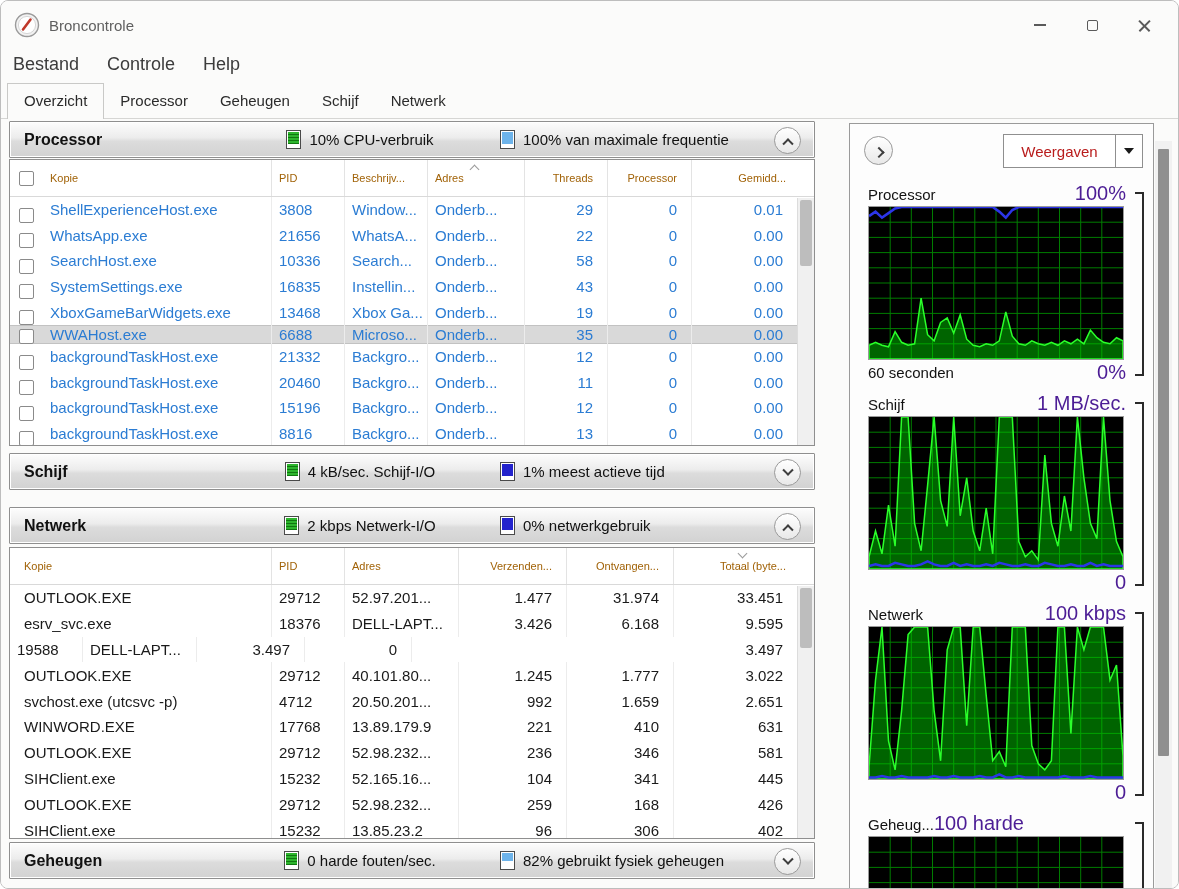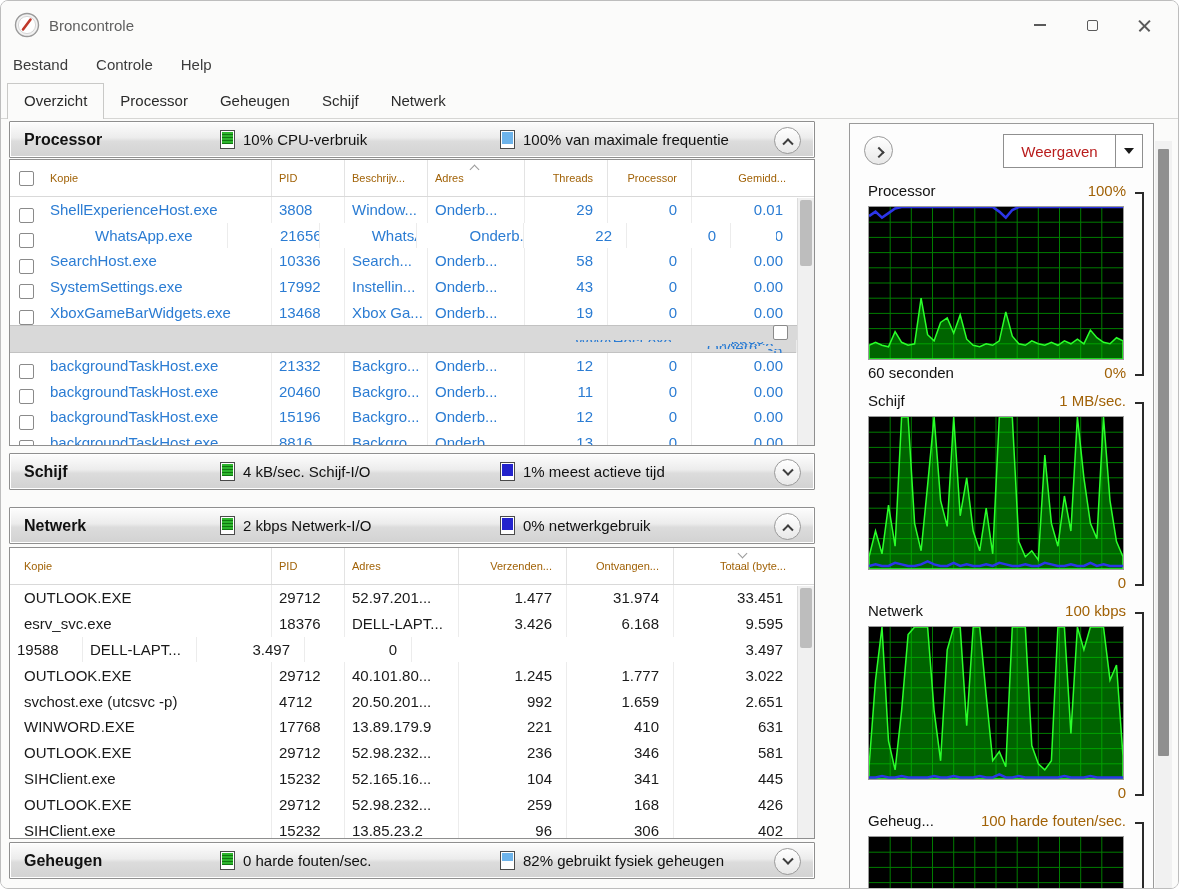--- a/index.html
+++ b/index.html
@@ -14,39 +14,39 @@
   #title-text { margin-left:9px; font-size:15px; color:#5f5f5f; }
   #win-controls { position:absolute; right:8px; top:0; height:48px; display:flex; align-items:center; }
   .wbtn { width:52px; height:40px; display:flex; align-items:center; justify-content:center; }
   .min-glyph { width:12px; height:1.5px; background:#5a5a5a; }
   .max-glyph { width:11px; height:11px; border:1.5px solid #5a5a5a; border-radius:2px; }
   .close-glyph { position:relative; width:13px; height:13px; }
   .close-glyph::before,.close-glyph::after { content:""; position:absolute; left:-1px; top:6px; width:15px; height:1.5px; background:#5a5a5a; }
   .close-glyph::before { transform:rotate(45deg); } .close-glyph::after { transform:rotate(-45deg); }
   
   #menubar { position:absolute; top:48px; left:0; right:0; height:30px; display:flex; align-items:center; padding-left:12px; gap:28px; }
-  .menu-item { font-size:15px; color:#3c3c3c; }
+  .menu-item { font-size:18px; color:#3c3c3c; }
   
   #tabstrip { position:absolute; top:78px; left:0; right:0; height:40px; display:flex; align-items:flex-end; padding-left:6px; border-bottom:1px solid #d6d6d4; }
   .tab { font-size:15px; color:#2b2b2b; padding:8px 16px 9px; position:relative; }
   .tab.active { background:#fbfbfa; border:1px solid #c9c9c7; border-bottom:none; margin-bottom:-1px; padding-bottom:10px; z-index:2; }
   
   #content { position:absolute; top:118px; left:0; right:0; bottom:0; background:#fbfbfa; }
   
   .secbar { position:absolute; left:8px; width:806px; height:37px; border:1px solid #8f8f8f; border-radius:1px;
     background:linear-gradient(#fdfdfd,#ececec 45%,#dcdcdc 55%,#d2d2d2); box-shadow:0 0 0 1px #fff inset; display:flex; align-items:center; }
   .sec-title { font-size:16px; font-weight:bold; color:#111; margin-left:14px; width:196px; }
   .led { width:15px; height:19px; border:1px solid #4a4a4a; flex:none; margin-right:8px; position:relative; background:#fff; }
   .led .fill { position:absolute; left:1px; right:1px; top:1px; bottom:4px; }
   .led.green .fill { background:repeating-linear-gradient(#2db52d 0 2px,#107710 2px 3px); }
   .led.blue-light .fill { background:#6db3ea; }
   .led.blue-dark .fill { background:#2323cc; }
   .led.blue-mem .fill { background:linear-gradient(#6db3ea 0 70%, #fff 70%); }
   .sec-stat { font-size:15px; color:#111; }
-  .statgrp { display:flex; align-items:center; }
+  .statgrp { display:flex; align-items:center;justify-content:center; }
   .grp1 { width:280px; } 
   .chev-btn { position:absolute; right:13px; top:5px; width:27px; height:27px; border-radius:50%; background:linear-gradient(#ffffff,#e8e8e8); border:1px solid #9a9a9a; display:flex; align-items:center; justify-content:center; }
   .chev { width:8px; height:8px; border:solid #3e3e3e; border-width:0 2px 2px 0; }
   .chev.up { transform:rotate(-135deg) translate(-2px,-2px); }
   .chev.down { transform:rotate(45deg) translate(-2px,-2px); }
   .chev.right { transform:rotate(-45deg) translate(-1px,1px); }
   
   .tbl { position:absolute; left:8px; width:806px; background:#fff; border:1px solid #8f8f8f; overflow:hidden; }
   .thead { display:flex; align-items:center; height:37px; border-bottom:1px solid #d9d9d9; background:#fff; }
   .hcell { font-size:11px; color:#a16207; position:relative; height:100%; display:flex; align-items:center; border-right:1px solid #e3e3e3; padding-left:7px; }
@@ -74,21 +74,21 @@
   #panel-top { position:absolute; top:10px; left:12px; right:10px; height:34px; }
   #collapse-btn { position:absolute; left:2px; top:2px; width:29px; height:29px; border-radius:50%; background:linear-gradient(#ffffff,#e8e8e8); border:1px solid #9a9a9a; display:flex; align-items:center; justify-content:center; }
   #views-btn { position:absolute; right:0; top:0; width:140px; height:34px; background:#fff; border:1px solid #8f8f8f; display:flex; align-items:center; }
   #views-label { flex:1; text-align:center; font-size:15px; color:#b91c1c; }
   #views-sep { width:1px; height:100%; background:#8f8f8f; }
   #views-arrow { width:26px; display:flex; align-items:center; justify-content:center; }
   .tri-down { width:0; height:0; border-left:5px solid transparent; border-right:5px solid transparent; border-top:6px solid #1a1a1a; }
   .gblock { position:absolute; left:18px; width:276px; }
   .glabels { display:flex; justify-content:space-between; align-items:baseline; height:24px; padding-right:18px; }
   .gtitle { font-size:15px; color:#111; }
-  .gscale { font-size:15px; color:#a16207; }
+  .gscale { font-size:20px; color:#4c1d95; }
   .graph-frame { width:256px; height:154px; border:1px solid #9a9a9a; background:#000; box-shadow:1px 1px 0 #fff; }
   .graph-frame svg { display:block; }
   .gbottom { display:flex; justify-content:space-between; height:24px; align-items:center; padding-right:18px; }
   .gxlabel { font-size:15px; color:#111; }
   .bracket { position:absolute; right:0; top:10px; width:9px; border:2px solid #2a2a2a; border-left:none; }
   
   #main-scroll { position:absolute; right:6px; top:22px; width:17px; bottom:0; background:#f1f1f1; }
   #main-thumb { position:absolute; left:3px; right:3px; top:8px; height:607px; background:#8f8f8f; border-radius:1px; }
 </style>
 </head>
@@ -169,21 +169,21 @@
           <div class="trow" style="height: 25.6px;">
             <span class="cbx"></span>
             <span class="cell c-name">ShellExperienceHost.exe</span>
             <span class="cell c-pid">3808</span>
             <span class="cell c-desc">Window...</span>
             <span class="cell c-status">Onderb...</span>
             <span class="cell c-threads r">29</span>
             <span class="cell c-proc r">0</span>
             <span class="cell c-avg r">0.01</span>
           </div>
-          <div class="trow" style="height: 25.6px; gap: 45px;">
+          <div class="trow" style="height: 25.6px;">
             <span class="cbx"></span>
             <span class="cell c-name">WhatsApp.exe</span>
             <span class="cell c-pid">21656</span>
             <span class="cell c-desc">WhatsA...</span>
             <span class="cell c-status">Onderb...</span>
             <span class="cell c-threads r">22</span>
             <span class="cell c-proc r">0</span>
             <span class="cell c-avg r">0.00</span>
           </div>
           <div class="trow" style="height: 25.6px;">
@@ -192,38 +192,38 @@
             <span class="cell c-pid">10336</span>
             <span class="cell c-desc">Search...</span>
             <span class="cell c-status">Onderb...</span>
             <span class="cell c-threads r">58</span>
             <span class="cell c-proc r">0</span>
             <span class="cell c-avg r">0.00</span>
           </div>
           <div class="trow" style="height: 25.6px;">
             <span class="cbx"></span>
             <span class="cell c-name">SystemSettings.exe</span>
-            <span class="cell c-pid">17992</span>
+            <span class="cell c-pid">16835</span>
             <span class="cell c-desc">Instellin...</span>
             <span class="cell c-status">Onderb...</span>
             <span class="cell c-threads r">43</span>
             <span class="cell c-proc r">0</span>
             <span class="cell c-avg r">0.00</span>
           </div>
           <div class="trow" style="height: 25.6px;">
             <span class="cbx"></span>
             <span class="cell c-name">XboxGameBarWidgets.exe</span>
             <span class="cell c-pid">13468</span>
             <span class="cell c-desc">Xbox Ga...</span>
             <span class="cell c-status">Onderb...</span>
             <span class="cell c-threads r">19</span>
             <span class="cell c-proc r">0</span>
             <span class="cell c-avg r">0.00</span>
           </div>
-          <div class="trow selected" style="height: 28px; flex-direction: column;">
+          <div class="trow selected" style="height: 19px;">
             <span class="cbx"></span>
             <span class="cell c-name">WWAHost.exe</span>
             <span class="cell c-pid">6688</span>
             <span class="cell c-desc">Microso...</span>
             <span class="cell c-status">Onderb...</span>
             <span class="cell c-threads r">35</span>
             <span class="cell c-proc r">0</span>
             <span class="cell c-avg r">0.00</span>
           </div>
           <div class="trow" style="height: 25.6px;">

